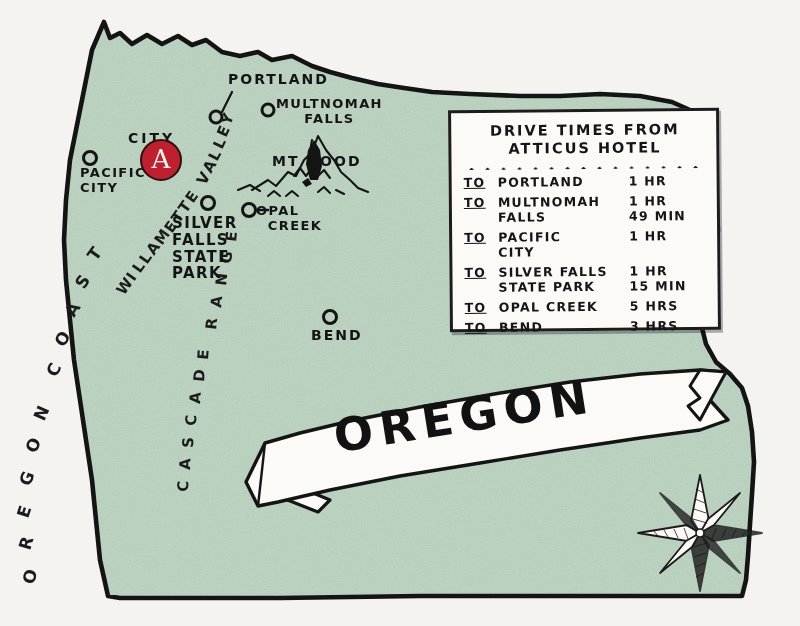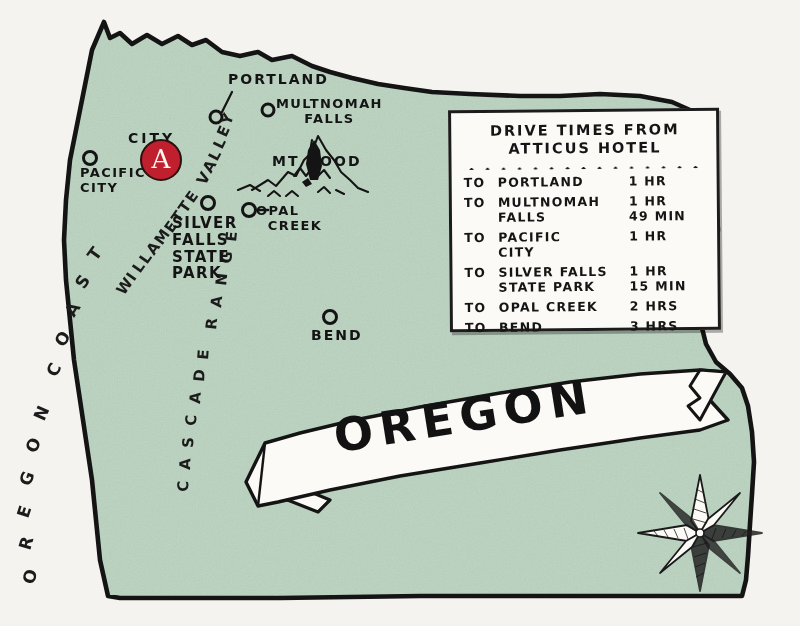--- a/index.html
+++ b/index.html
@@ -111,21 +111,21 @@
   }
   .legend-row {
     display: flex;
     align-items: flex-start;
     margin-top: 5px;
     font-size: 12.5px;
     letter-spacing: 1.3px;
     color: #151515;
     font-weight: 700;
   }
-  .legend-to   { width: 34px; flex: none; }
+  .legend-to   { width: 34px; flex: none; text-decoration: underline; }
   .legend-dest { flex: 1 1 auto; white-space: pre-line; line-height: 1.2; }
   .legend-time { width: 78px; flex: none; white-space: pre-line; line-height: 1.2; }
 
   
   #banner-text {
     position: absolute;
     left: 330px;
     top: 410px;
     font-family: "DejaVu Sans", sans-serif;
     font-weight: 700;
@@ -341,21 +341,21 @@
     <div class="legend-row">
       <span class="legend-to">TO</span>
       <span class="legend-dest">SILVER FALLS
 STATE PARK</span>
       <span class="legend-time">1 HR
 15 MIN</span>
     </div>
     <div class="legend-row">
       <span class="legend-to">TO</span>
       <span class="legend-dest">OPAL CREEK</span>
-      <span class="legend-time">2 HRS</span>
+      <span class="legend-time">5 HRS</span>
     </div>
     <div class="legend-row">
       <span class="legend-to">TO</span>
       <span class="legend-dest">BEND</span>
       <span class="legend-time">3 HRS</span>
     </div>
   </div>
 
   <div id="banner-text">OREGON</div>
 

